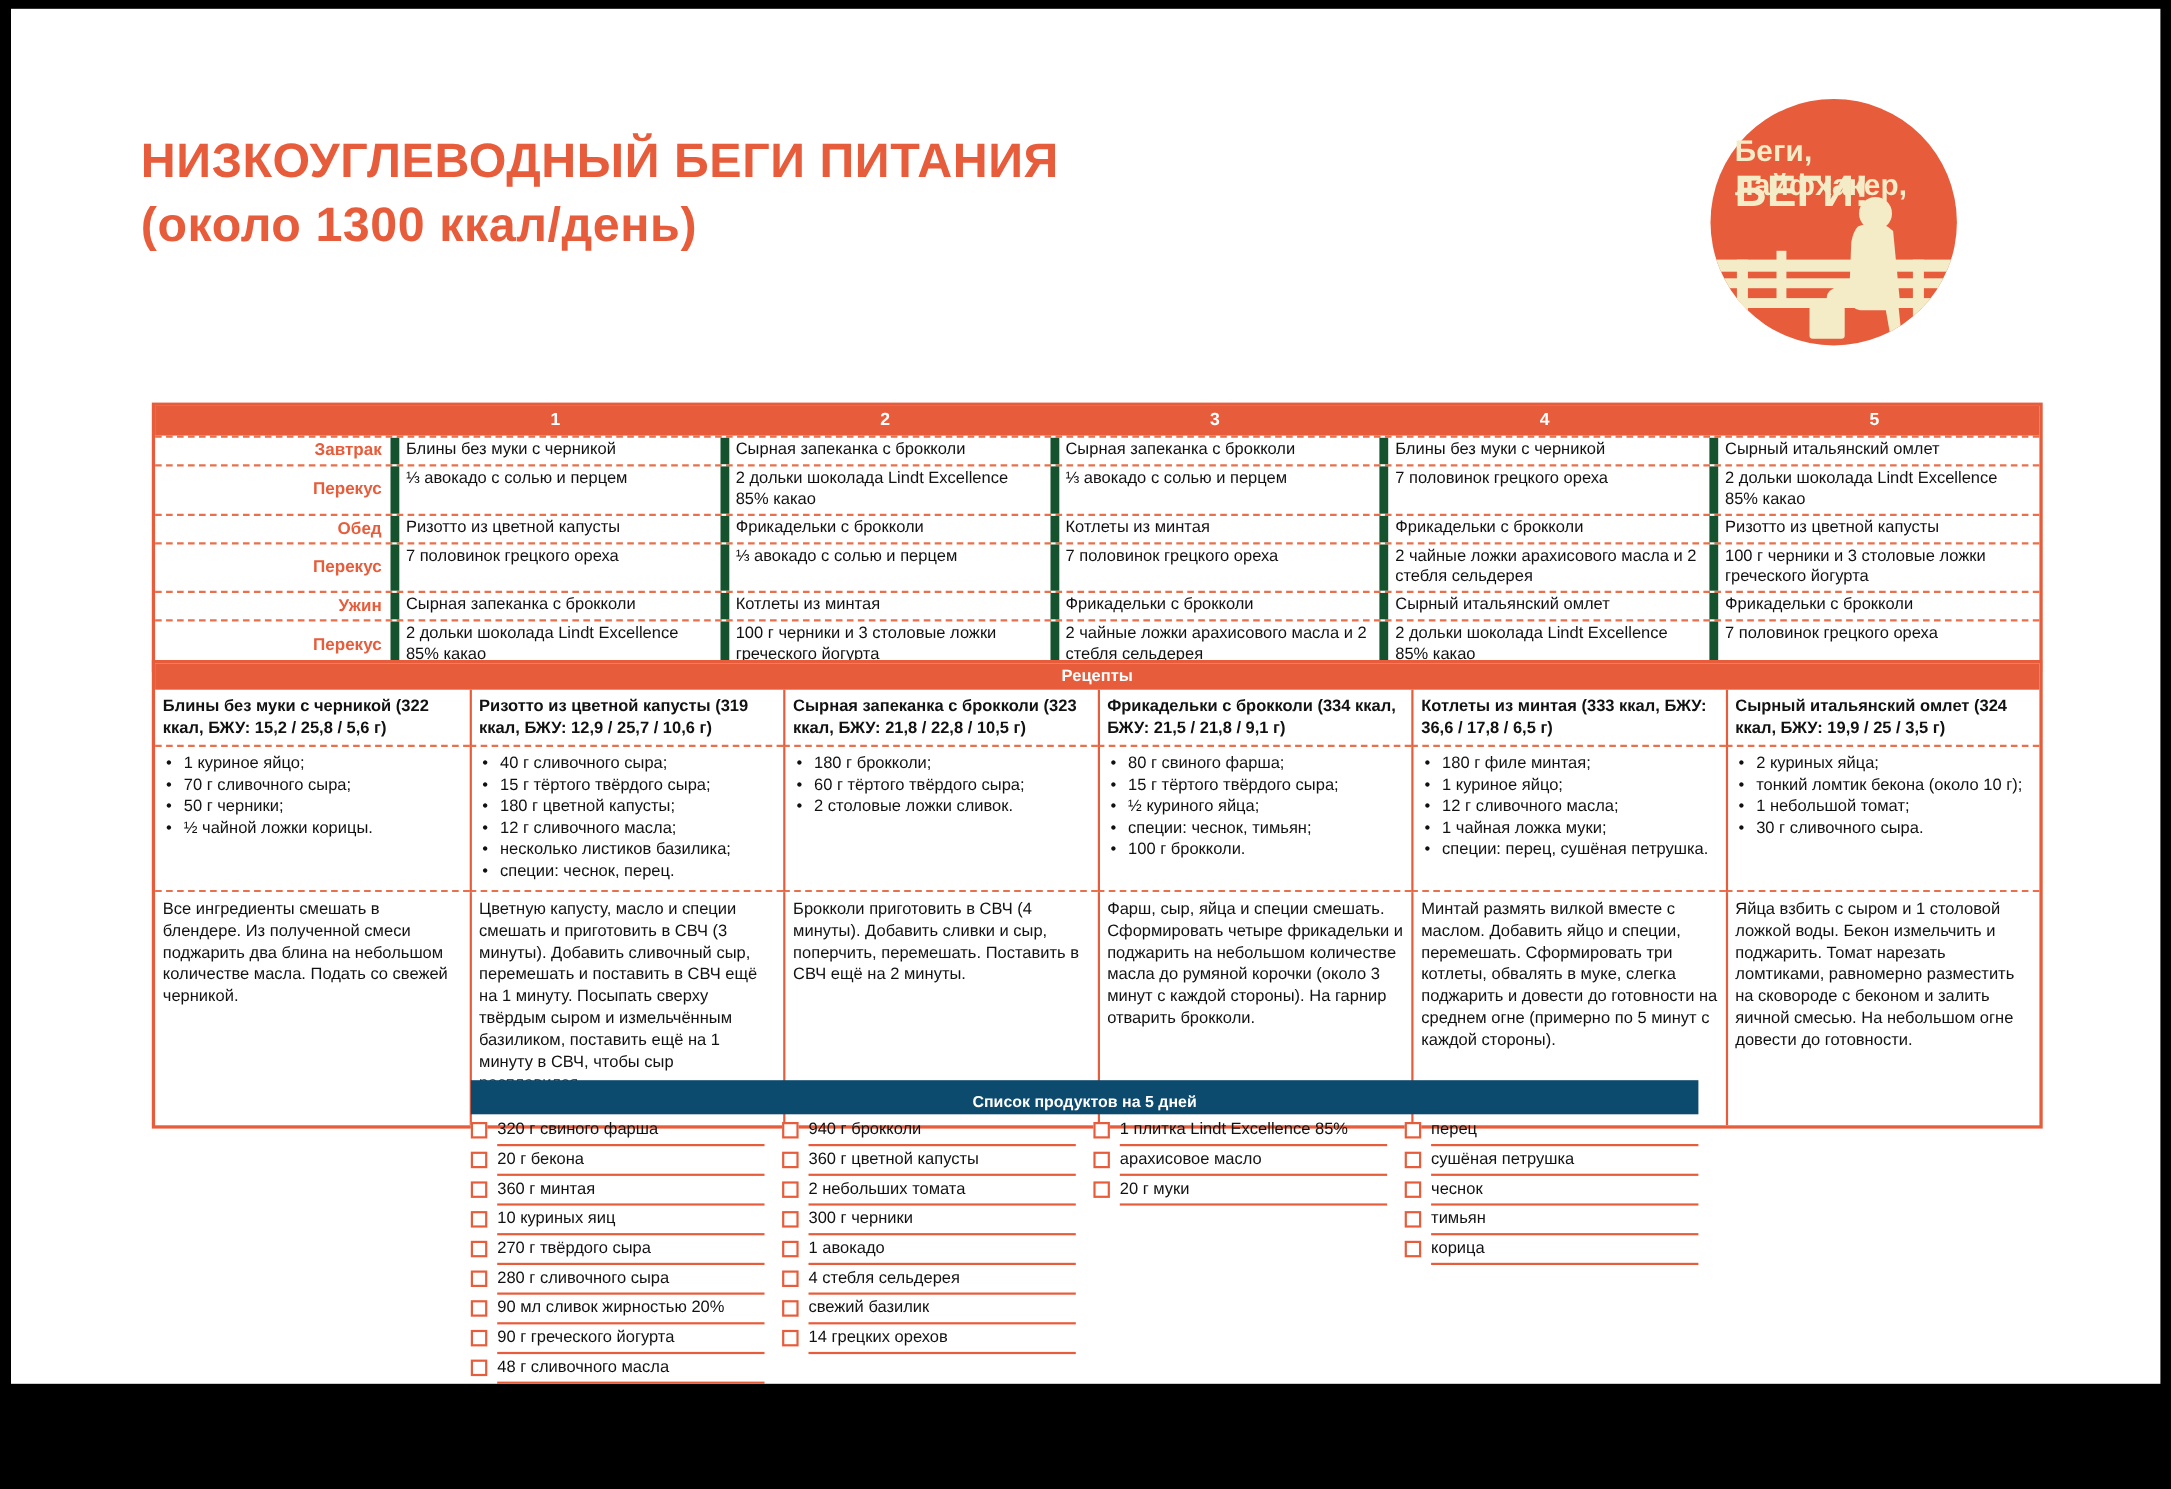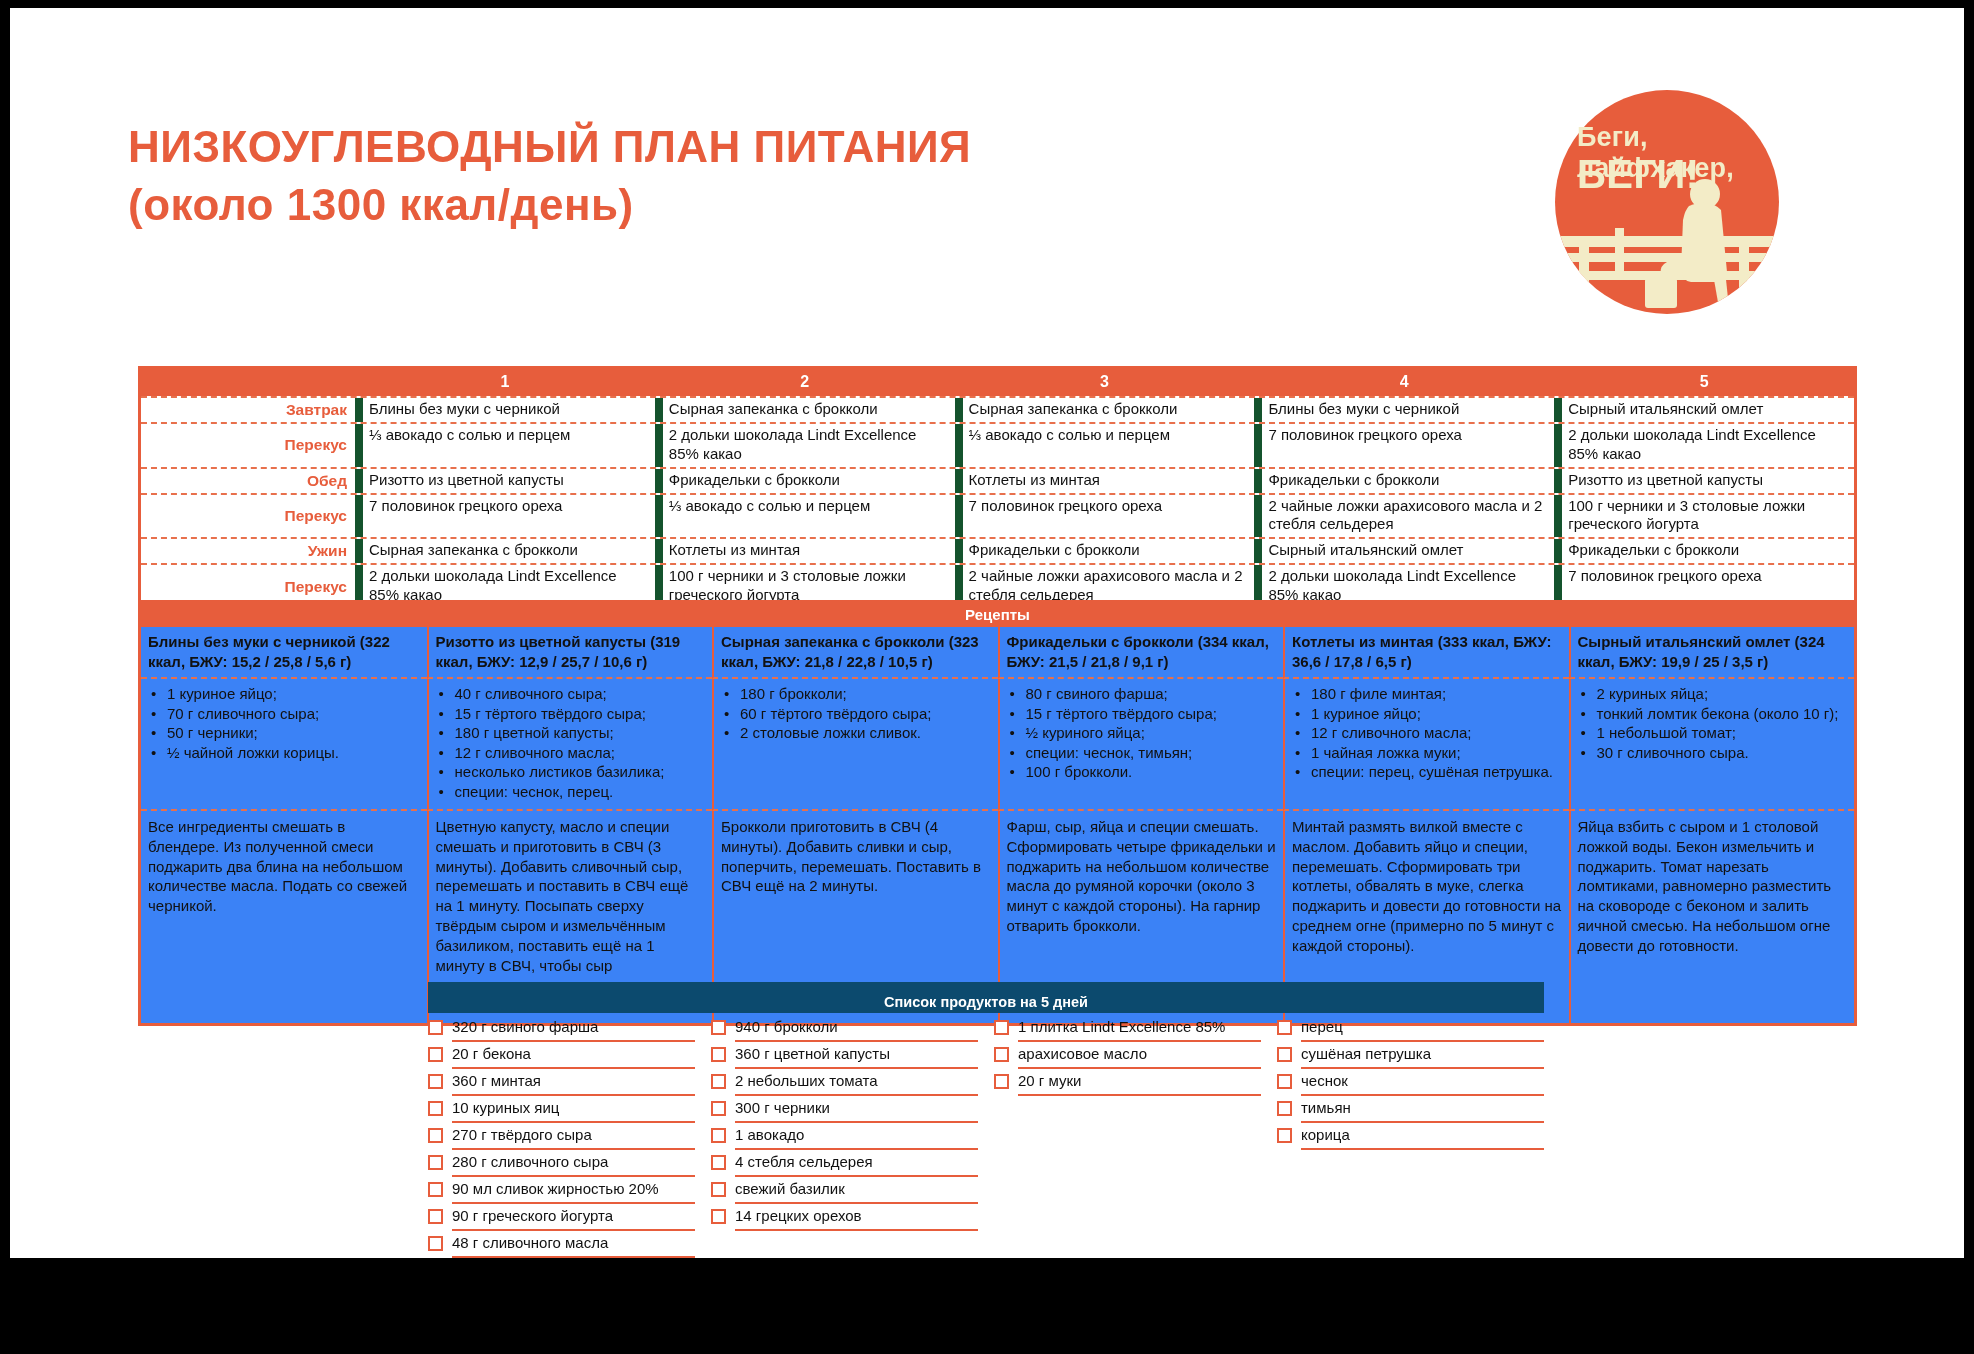--- a/index.html
+++ b/index.html
@@ -24,21 +24,21 @@
   
   .meal{position:absolute;left:138px;top:366px;width:1719px;border:3px solid #e75d3c;box-sizing:border-box;background:#fff;}
   .m-head{display:grid;grid-template-columns:214px repeat(5,1fr);background:#e75d3c;color:#fff;font-weight:bold;font-size:16px;}
   .m-head div{text-align:center;padding:4px 0 5px;}
   .m-row{display:grid;grid-template-columns:214px repeat(5,1fr);border-top:2px dashed #e8704c;}
   .m-row:first-of-type{border-top:none;}
   .m-label{display:flex;align-items:center;justify-content:flex-end;color:#e75d3c;font-weight:bold;font-size:15.5px;padding:2px 8px 2px 2px;}
   .m-cell{border-left:8px solid #14532d;padding:2px 6px 3px;font-size:15px;line-height:1.26;}
 
   
-  .recipes{position:absolute;left:138px;top:600px;width:1719px;border:3px solid #e75d3c;box-sizing:border-box;background:#3b82f6;}
+  .recipes{position:absolute;left:138px;top:600px;width:1719px;border:3px solid #e75d3c;box-sizing:border-box;background:#ffffff;}
   .r-head{background:#e75d3c;color:#fff;font-weight:bold;font-size:15px;text-align:center;padding:3px 0 4px;}
   .r-grid{display:grid;grid-template-columns:repeat(6,1fr);}
   .r-grid>div{border-left:2px solid #e75d3c;box-sizing:border-box;}
   .r-grid>div:nth-child(6n+1){border-left:none;}
   .rt{font-weight:bold;font-size:15px;line-height:1.3;padding:5px 7px 6px;min-height:46px;border-bottom:2px dashed #e8704c;}
   .ri{min-height:124px;border-bottom:2px dashed #e8704c;padding:5px 6px 8px;}
   .ri ul{margin:0;padding:0;list-style:none;}
   .ri li{position:relative;padding-left:20px;font-size:15px;line-height:1.3;}
   .ri li::before{content:"\2022";position:absolute;left:4px;top:0;}
   .rx{padding:6px 7px 28px;font-size:15px;line-height:1.32;min-height:150px;}
@@ -50,21 +50,21 @@
   .sl-item{display:flex;align-items:flex-start;margin-bottom:5px;height:22px;}
   .sl-check{width:11px;height:11px;border:2px solid #e75d3c;background:#fff;flex:0 0 auto;margin-top:1px;}
   .sl-text{flex:1;margin-left:9px;font-size:15px;line-height:1.1;border-bottom:2px solid #e75d3c;padding-bottom:4px;}
 </style>
 </head>
 <body>
 
 <div class="page"></div>
 
 <div class="title">
-  <div>НИЗКОУГЛЕВОДНЫЙ ПЛАН ПИТАНИЯ</div>
+  <div>НИЗКОУГЛЕВОДНЫЙ БЕГИ ПИТАНИЯ</div>
   <div>(около 1300 ккал/день)</div>
 </div>
 
 <div class="logo">
   <span>
   <svg width="228" height="228" viewBox="0 0 228 228">
     <defs>
           <clipPath id="lc">
             <circle cx="114" cy="114" r="112"></circle>
           </clipPath>

